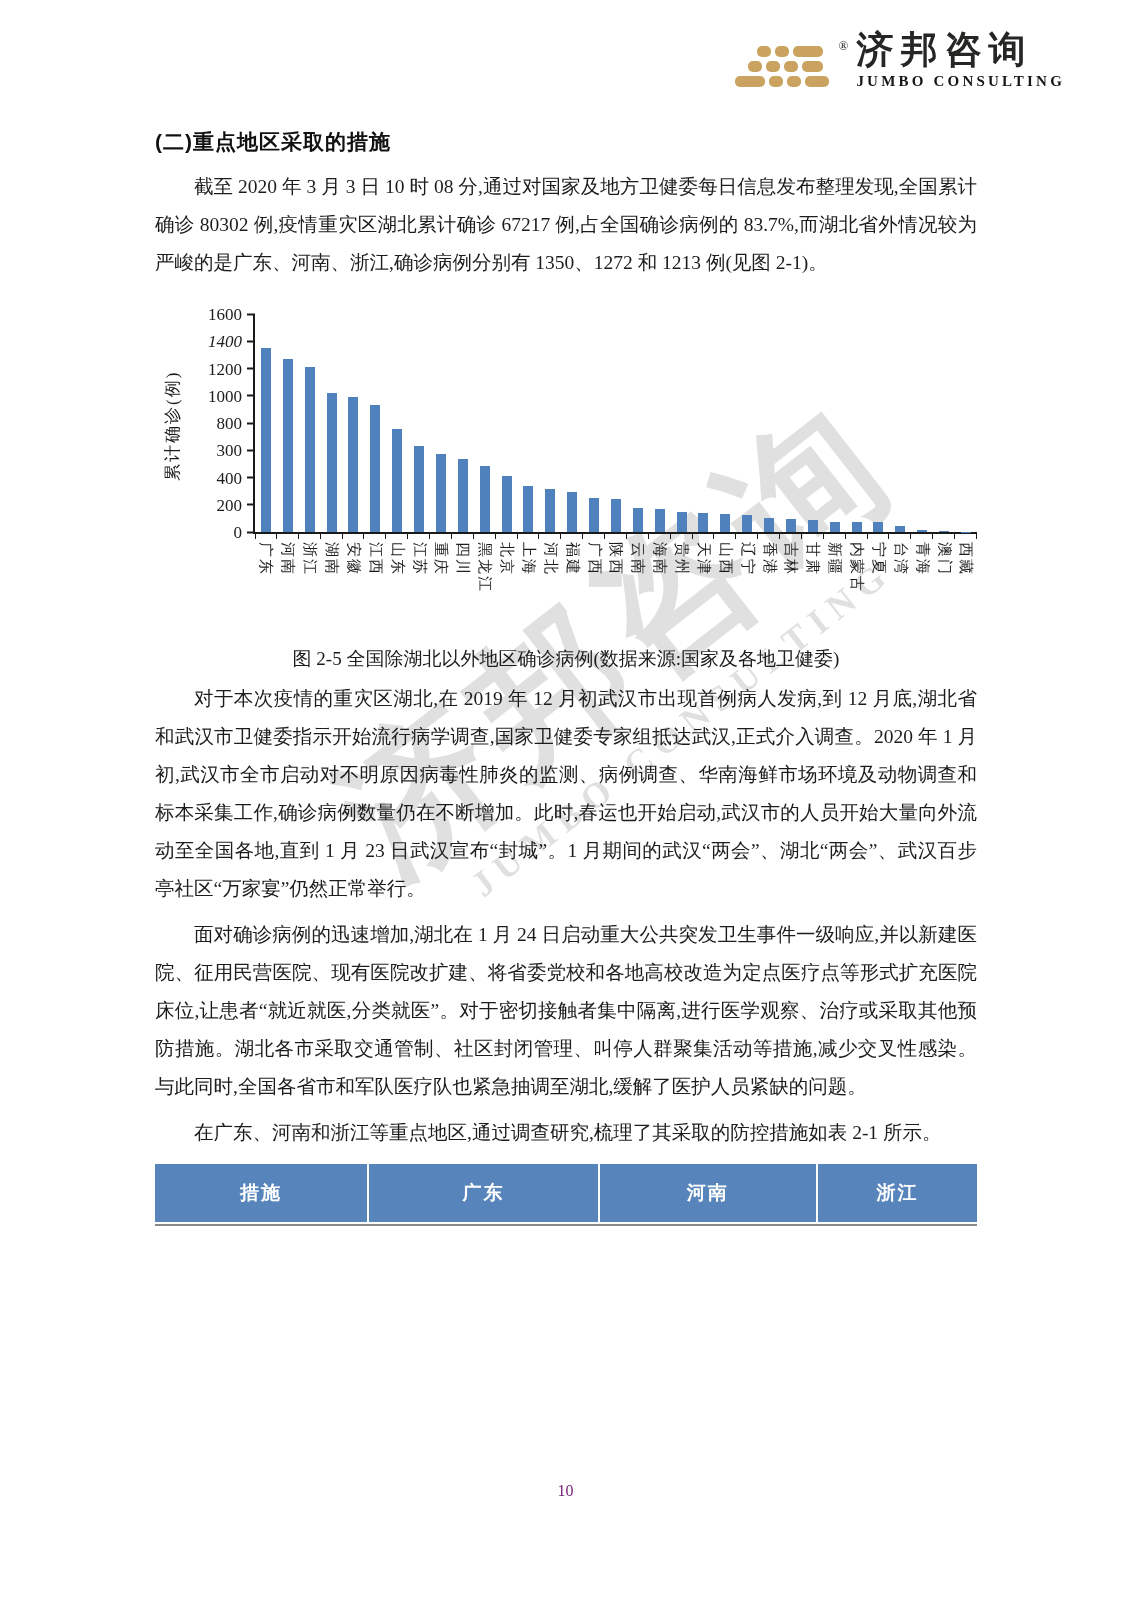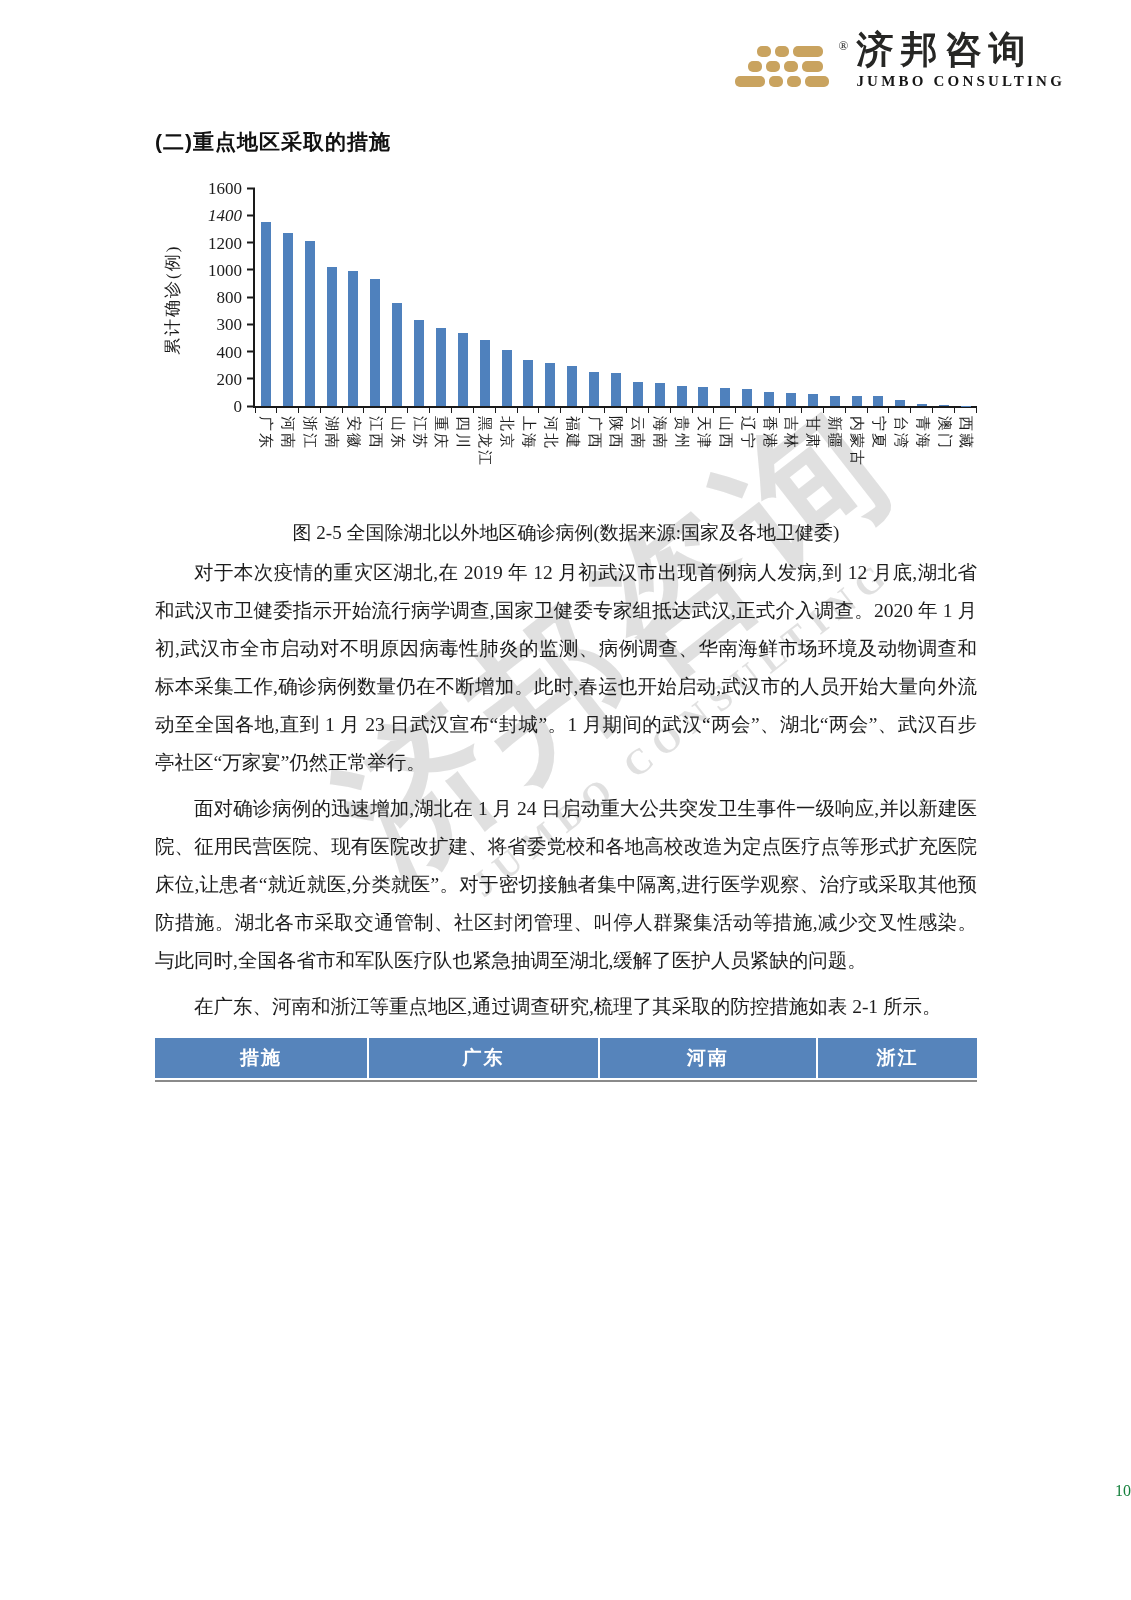--- a/index.html
+++ b/index.html
@@ -90,29 +90,29 @@
     transform:translateY(50%); line-height:0;
   }
   .ytick-label { font-size:17px; line-height:1; margin-right:5px; }
   .ytick-mark  { width:8px; height:2px; background:#1a1a1a; }
   
   .fig-caption { text-align:center; font-size:19px; margin-top:30px; }
   .tbl-caption { text-align:center; font-size:19px; margin-top:26px; }
   .tbl { margin-top:12px; }
   .tbl-header { display:flex; gap:2px; }
   .tbl-header .cell {
-    height:40px; display:flex; align-items:center; justify-content:center;
+    height:58px; display:flex; align-items:center; justify-content:center;
     color:#ffffff; font-size:19px; font-weight:bold; letter-spacing:2px;text-align:center;
   }
   .c0 { width:26%; } .c1 { width:28%; } .c2 { width:26.5%; } .c3 { width:19.5%; }
   .tbl-rule { height:2px; background:#8a8a8a; margin-top:2px; }
   
   .page-number {
     position:absolute; bottom:100px; left:0; width:100%;
-    text-align:right; font-size:16px; color:#15803d;
+    text-align:center; font-size:16px; color:#701a75;
   }
 </style>
 </head>
 <body>
 
 <div class="page">
 
   <div class="watermark">
     <div class="wm-cn">济邦咨询</div>
     <div class="wm-en">JUMBO CONSULTING</div>
@@ -135,20 +135,21 @@
     <div class="logo-reg">®</div>
     <div class="logo-text">
       <div class="logo-cn">济邦咨询</div>
       <div class="logo-en">JUMBO CONSULTING</div>
     </div>
   </div>
 
   <div class="content">
     <div class="heading">(二)重点地区采取的措施</div>
 
+    <p class="para">截至 2020 年 3 月 3 日 10 时 08 分,通过对国家及地方卫健委每日信息发布整理发现,全国累计确诊 80302 例,疫情重灾区湖北累计确诊 67217 例,占全国确诊病例的 83.7%,而湖北省外情况较为严峻的是广东、河南、浙江,确诊病例分别有 1350、1272 和 1213 例(见图 2-1)。</p>
 
     <div class="chart">
       <div class="ylab">累计确诊(例)</div>
       <div class="plot-outer">
         <div class="plot" id="plot">
             <div class="slot">
               <div class="bar" style="height: 84.375%; background: rgb(79, 129, 189);"></div>
               <div class="xtick"></div>
               <div class="xlabel">广东</div>
               <div class="xtick-first"></div>

